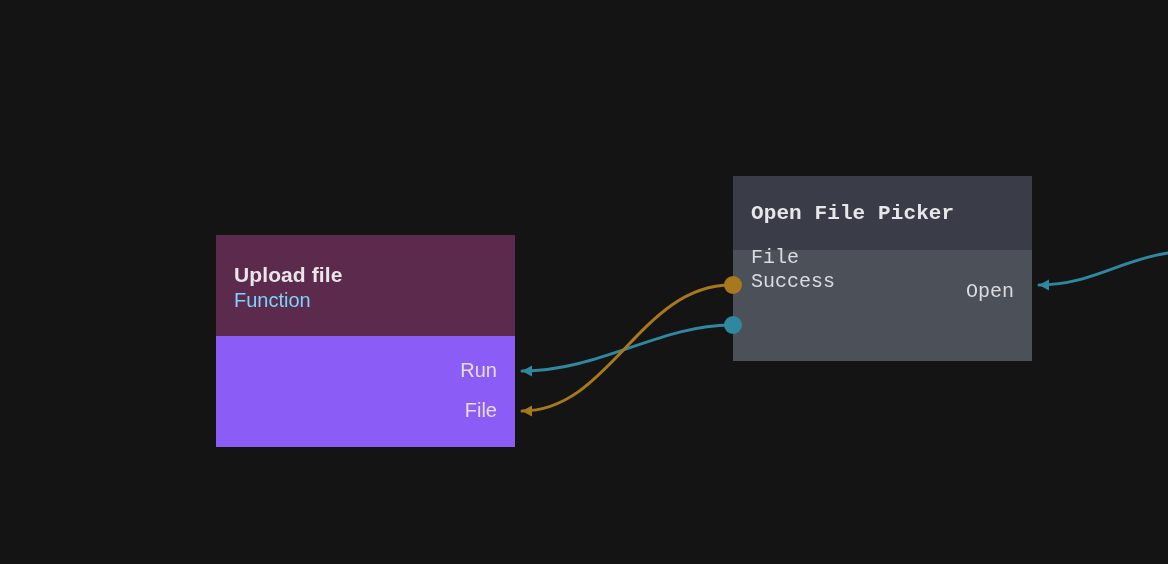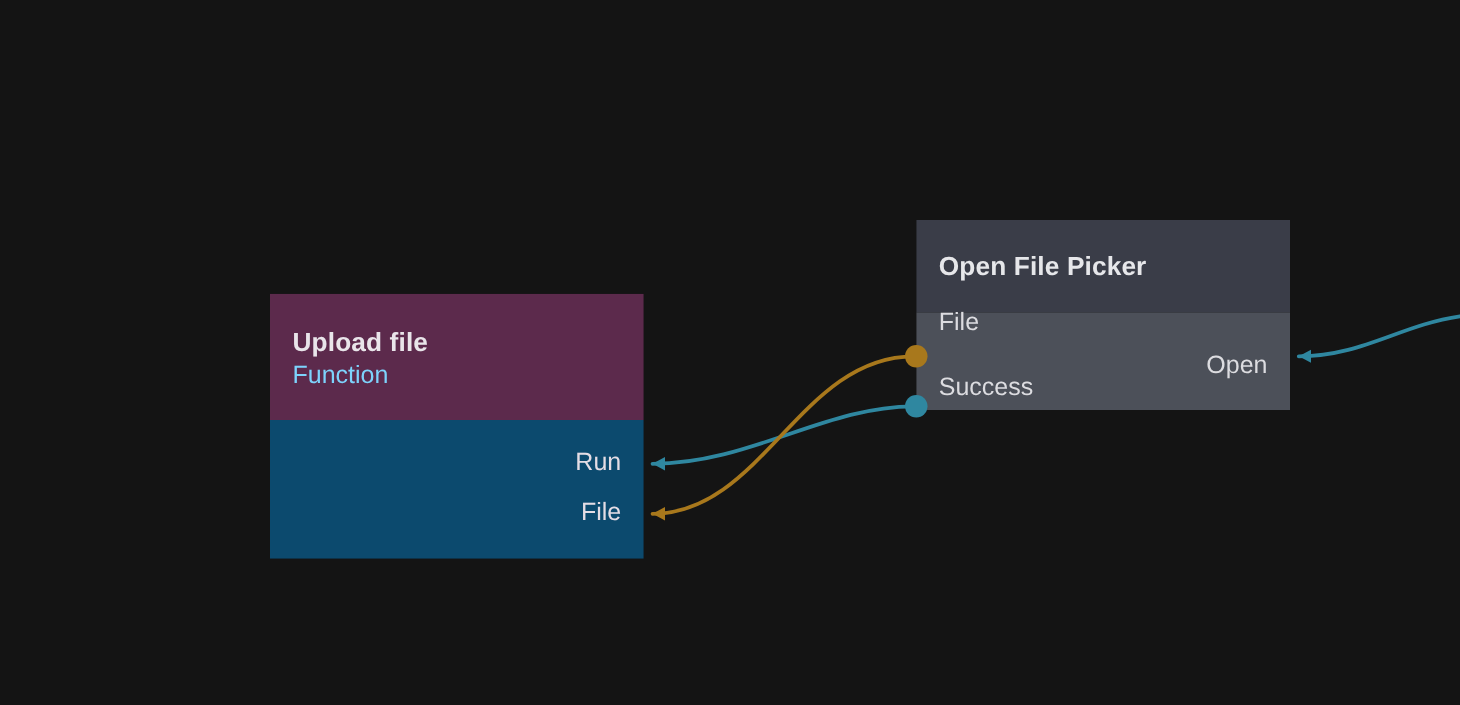--- a/index.html
+++ b/index.html
@@ -95,29 +95,30 @@
     width: 299px;
     height: 212px;
   }
   #node-upload-file .node-header {
     height: 101px;
     background: #5c2a4c;
     padding-top: 2px;
   }
   #node-upload-file .node-body {
     height: 111px;
-    background: #0c4a6e;
+    background: #8b5cf6;
   }
 
   
   #node-open-file-picker {
     left: 733px;
     top: 176px;
     width: 299px;
-    height: 152px;
+    height: 185px;
+    font-family: Liberation Mono, monospace;
   }
   #node-open-file-picker .node-header {
     height: 74px;
     background: #3a3d48;
   }
   #node-open-file-picker .node-header .node-title {
     color: #e6e7ea;
   }
   #node-open-file-picker .node-body {
     height: 111px;
@@ -170,21 +171,21 @@
   </div>
 
   <div class="node" id="node-open-file-picker">
     <div class="node-header">
       <div class="node-title">Open File Picker</div>
     </div>
     <div class="node-body">
       <div class="port-row in" style="top:-4px;">
         <span class="port-label">File</span>
       </div>
-      <div class="port-row in" style="top:48px;">
+      <div class="port-row in" style="top:20px;">
         <span class="port-label">Success</span>
       </div>
       <div class="port-row out" style="top:-4px;margin-top:34px;">
         <span class="port-label">Open</span>
       </div>
     </div>
   </div>
 
   <div class="port-dot" style="left:724px; top:276px; background:#a8781c;"></div>
   <div class="port-dot" style="left:724px; top:316px; background:#2f87a0;"></div>

